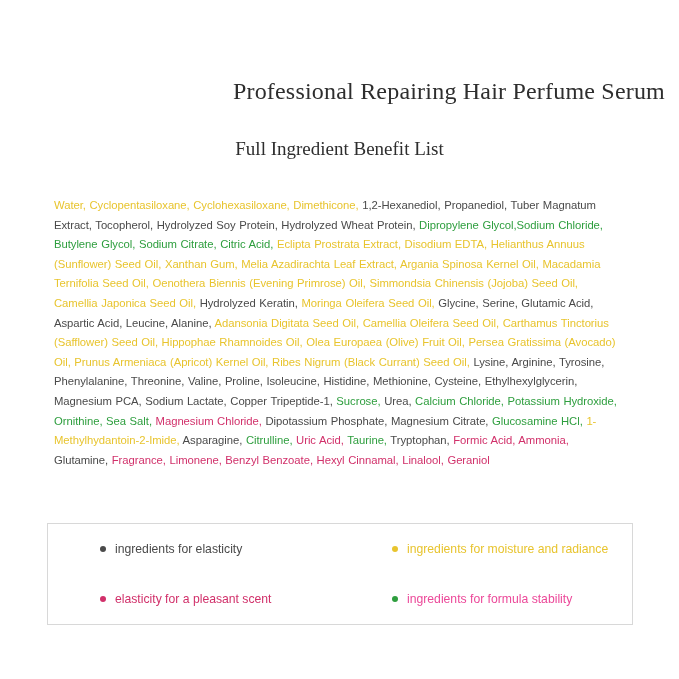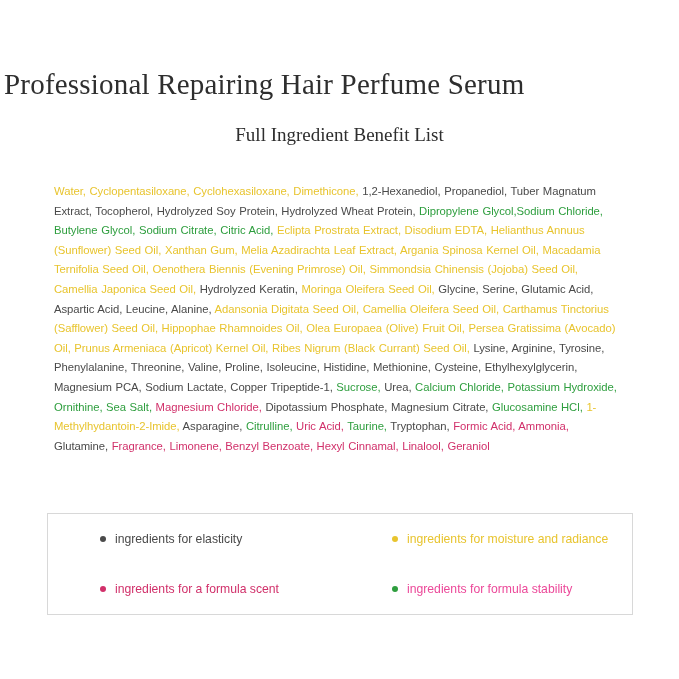--- a/index.html
+++ b/index.html
@@ -14,27 +14,27 @@
     color: #3b3b3b;
     overflow: hidden;
   }
   .page {
     position: relative;
     width: 679px;
     height: 679px;
     box-sizing: border-box;
   }
   .title {
-    text-align: left;
+    text-align: right;
     font-family: "Liberation Serif", serif;
-    font-size: 29px;
+    font-size: 24px;
     font-weight: 400;
     letter-spacing: 0.2px;
     color: #2e2e2e;
-    margin: 4px;
+    margin: 14px;
     padding-top: 64px;
   }
   .subtitle {
     text-align: center;
     font-family: "Liberation Serif", serif;
     font-size: 19px;
     font-weight: 400;
     color: #2e2e2e;
     margin: 0;
     padding-top: 19px;
@@ -100,21 +100,21 @@
         <div class="legend-item">
           <span class="dot" style="background: rgb(74, 74, 74);"></span>
           <span class="ltext" style="color: rgb(74, 74, 74);">ingredients for elasticity</span>
         </div>
         <div class="legend-item">
           <span class="dot" style="background: rgb(232, 196, 46);"></span>
           <span class="ltext" style="color: rgb(232, 196, 46);">ingredients for moisture and radiance</span>
         </div>
         <div class="legend-item">
           <span class="dot" style="background: rgb(209, 48, 106);"></span>
-          <span class="ltext" style="color: rgb(209, 48, 106);">ingredients for a formula scent</span>
+          <span class="ltext" style="color: rgb(209, 48, 106);">elasticity for a pleasant scent</span>
         </div>
         <div class="legend-item">
           <span class="dot" style="background: rgb(46, 158, 62);"></span>
           <span class="ltext" style="color: #ec4899;">ingredients for formula stability</span>
         </div>
       </div>
   </div>
 
 </div>
 

